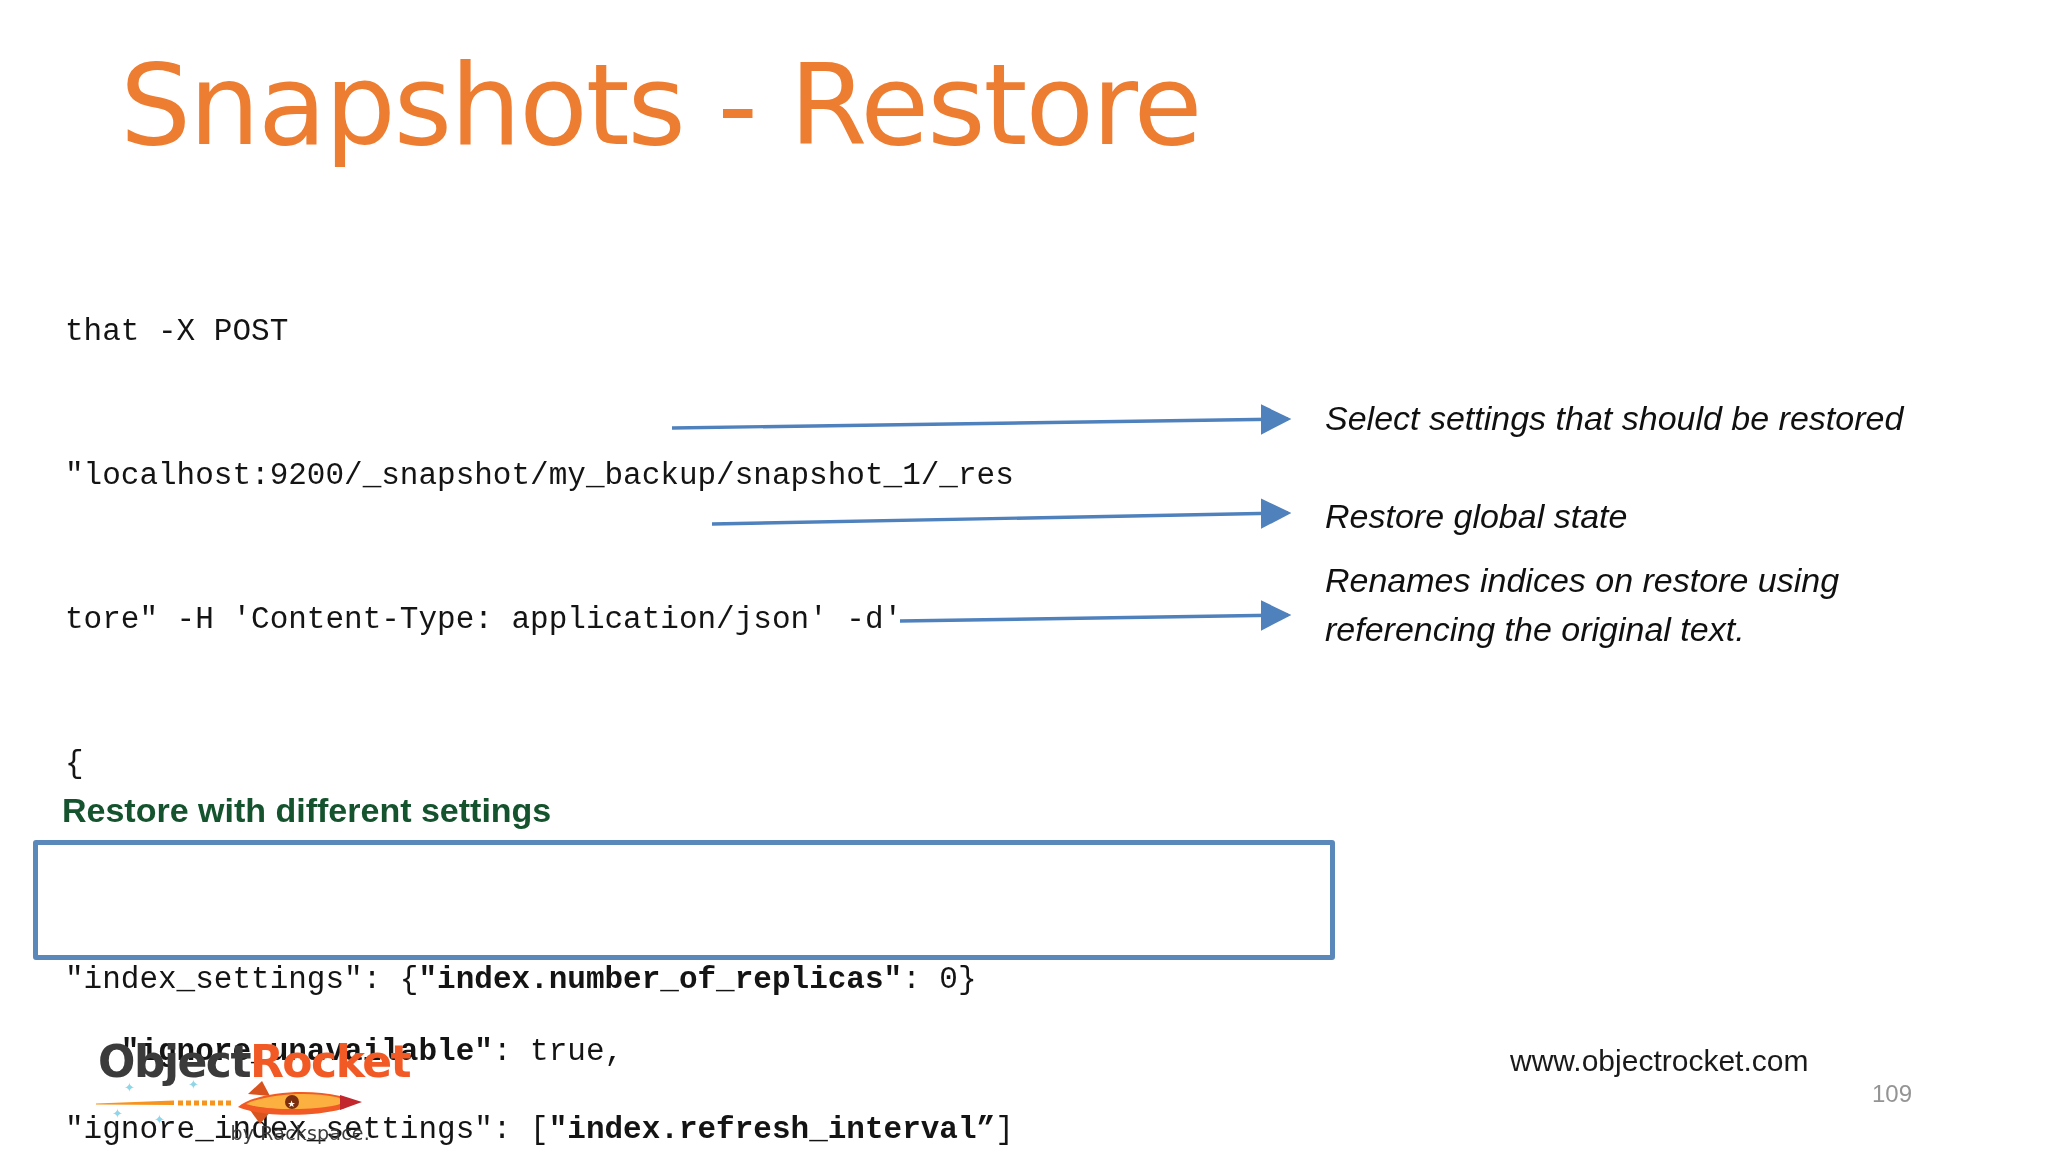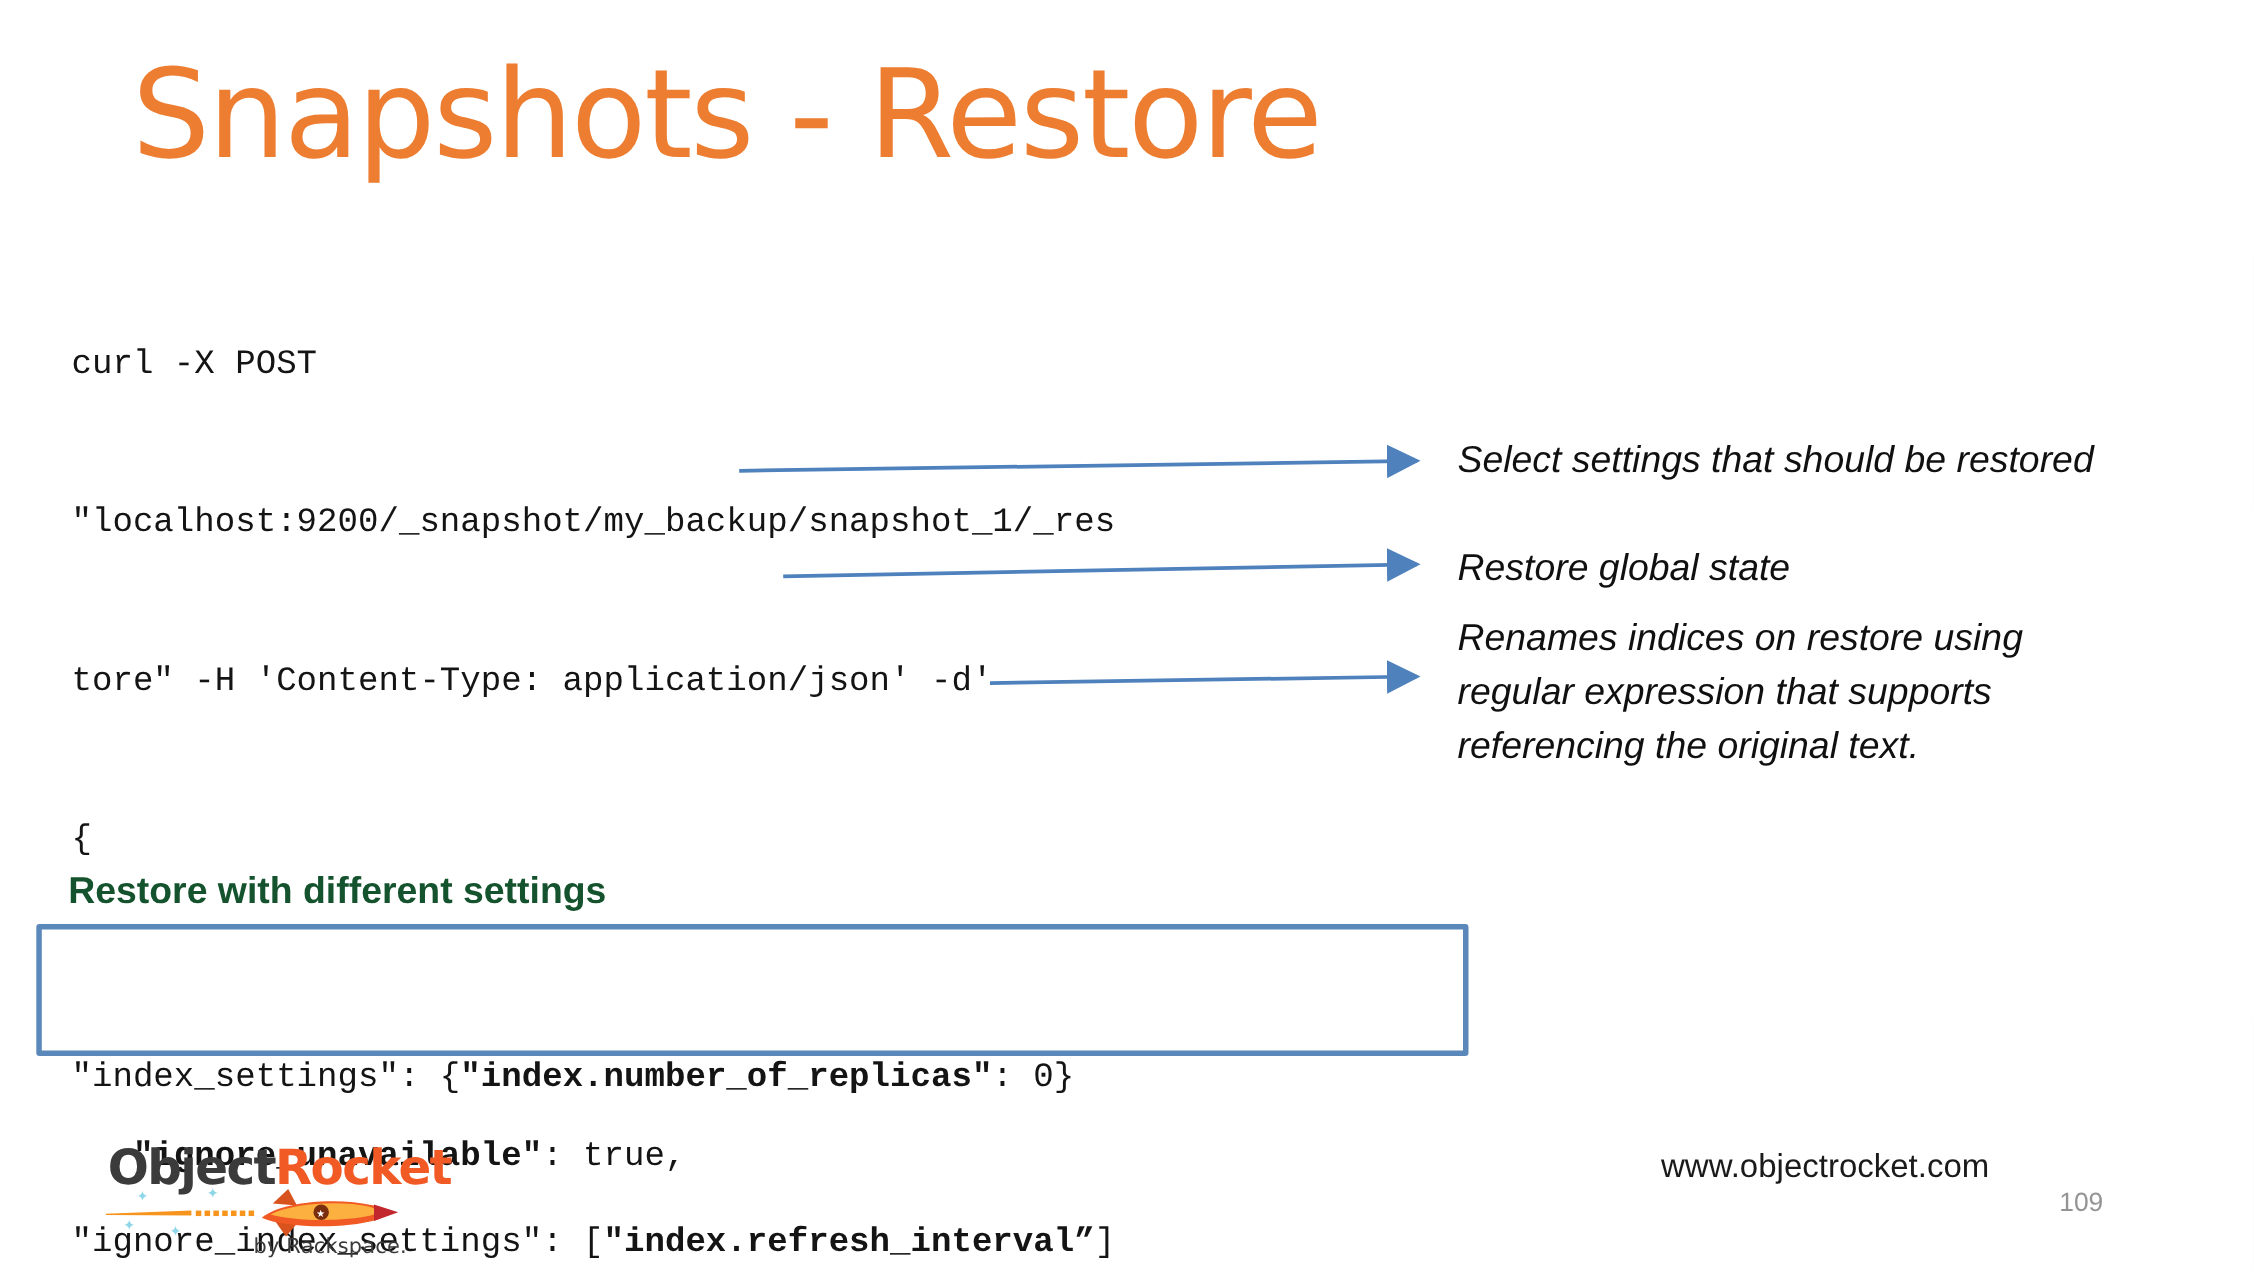--- a/index.html
+++ b/index.html
@@ -58,21 +58,21 @@
   .page-number{position:absolute;left:1872px;top:1080px;font-size:24px;color:var(--gray);}
 </style>
 </head>
 <body>
 
 <div class="slide">
 
   <div class="title">Snapshots - Restore</div>
 
   <div class="code">
-    <div><span>curl -X POST</span><b></b><span></span></div>
+    <div><span>that -X POST</span><b></b><span></span></div>
     <div><span>"localhost:9200/_snapshot/my_backup/snapshot_1/_res</span><b></b><span></span></div>
     <div><span>tore" -H 'Content-Type: application/json' -d'</span><b></b><span></span></div>
     <div><span>{</span><b></b><span></span></div>
     <div><span>   </span><b>"indices"</b><span>: "index_1,index_2",</span></div>
     <div><span>   </span><b>"ignore_unavailable"</b><span>: true,</span></div>
     
     
     
     
   </div>
@@ -85,21 +85,20 @@
     </defs>
     <line x1="672" y1="428" x2="1288" y2="419" stroke="#4F81BD" stroke-width="3.4" marker-end="url(#ah)"></line>
     <line x1="712" y1="524" x2="1288" y2="513" stroke="#4F81BD" stroke-width="3.4" marker-end="url(#ah)"></line>
     <line x1="900" y1="621" x2="1288" y2="615" stroke="#4F81BD" stroke-width="3.4" marker-end="url(#ah)"></line>
   </svg>
 
   <div class="annotation" style="top:394px;">Select settings that should be restored</div>
   <div class="annotation" style="top:492px;">Restore global state</div>
   <div class="annotation" style="top:556px;">
     <div>Renames indices on restore using</div>
-    <div>regular expression that supports</div>
     <div>referencing the original text.</div>
   </div>
 
   <div class="subheading">Restore with different settings</div>
   <div class="settings-box">
     <div class="code2">
       <div><span>"index_settings": {</span><b>"index.number_of_replicas"</b><span>: 0}</span></div>
       <div><span>"ignore_index_settings": [</span><b>"index.refresh_interval”</b><span>]</span></div>
     </div>
   </div>

